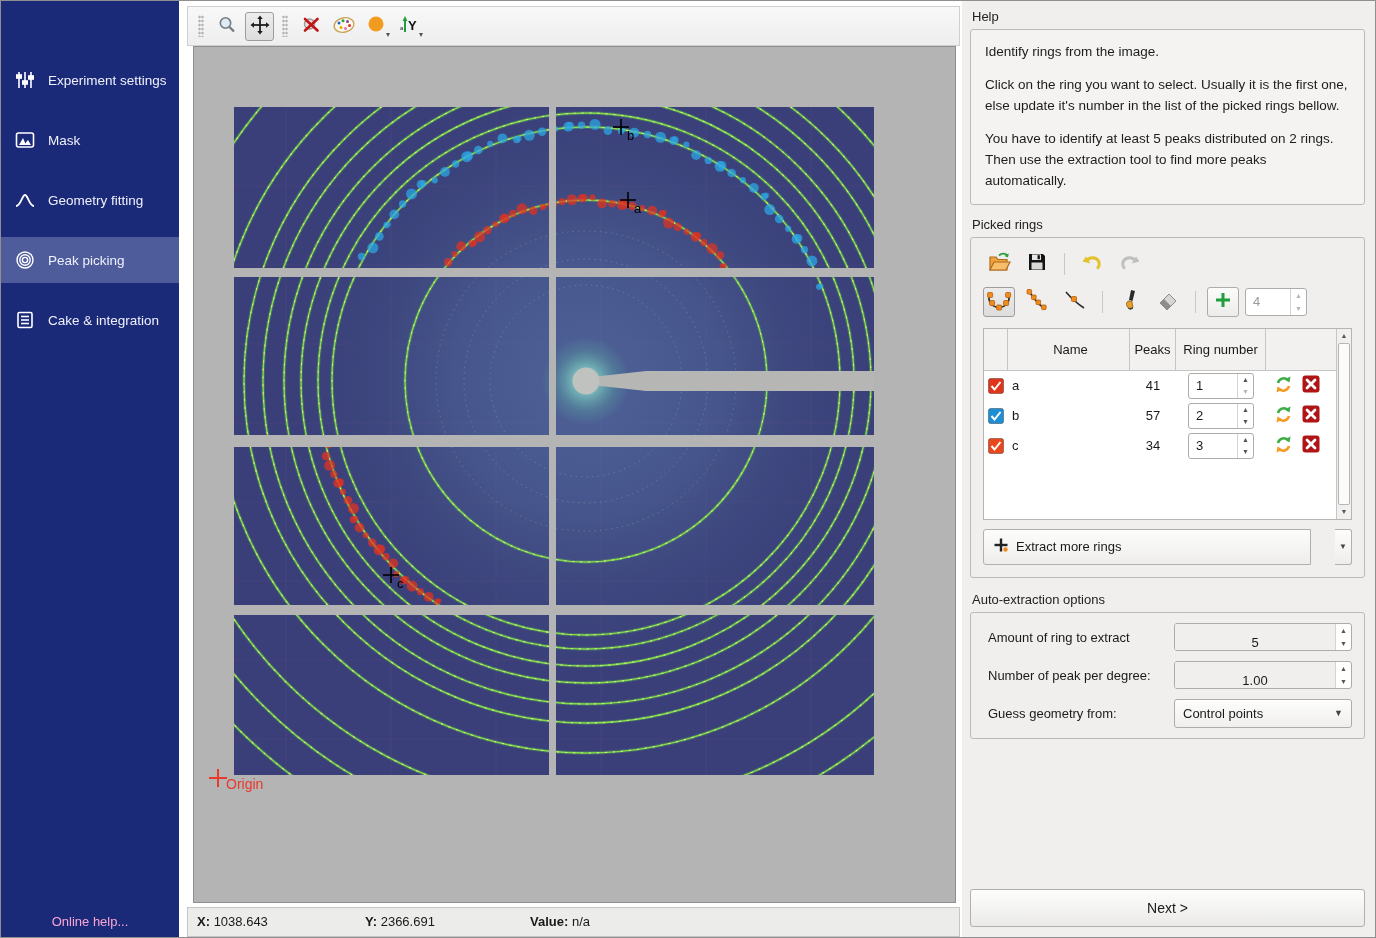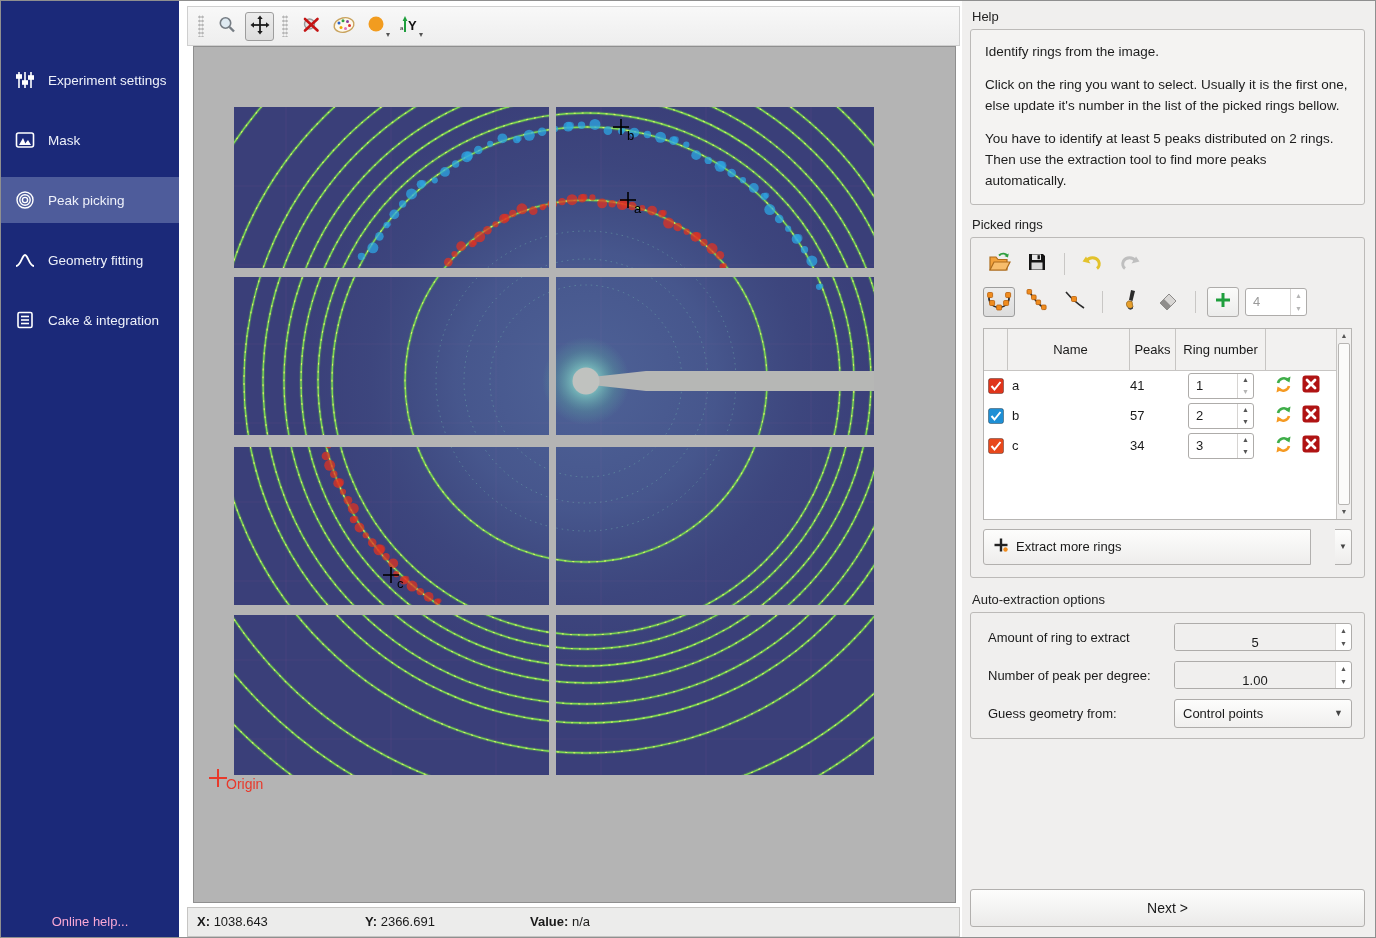--- a/index.html
+++ b/index.html
@@ -60,21 +60,21 @@
   .spin.disabled .arrows div { color:#b5b5b5; }
 
   .ptable { margin-top:10px; height:192px; border:1px solid #b7b5b3; background:#fff; display:flex; }
   .ptable-main { flex:1; display:flex; flex-direction:column; min-width:0; }
   .thead { display:flex; height:42px; background:#f2f1f0; border-bottom:1px solid #c7c5c3; align-items:stretch; font-size:13px; }
   .thead > div { display:flex; align-items:center; justify-content:center; border-right:1px solid #c7c5c3; }
   .thead > div:last-child { border-right:none; }
   .trow { display:flex; height:30px; align-items:center; }
   .c-sw { width:24px; flex:0 0 24px; display:flex; align-items:center; justify-content:center; }
   .c-name { width:122px; flex:0 0 122px; padding-left:4px; }
-  .c-peaks { width:46px; flex:0 0 46px; text-align:left; }
+  .c-peaks { width:46px; flex:0 0 46px; text-align:center; }
   .c-ring { width:90px; flex:0 0 90px; display:flex; align-items:center; justify-content:center; }
   .c-act { flex:1; display:flex; align-items:center; gap:9px; padding-left:8px; }
   .c-ring .spin { width:66px; height:26px; }
   .vscroll { width:15px; flex:0 0 15px; border-left:1px solid #c7c5c3; background:#f1f0ef; display:flex; flex-direction:column; }
   .vscroll .arr { height:14px; display:flex; align-items:center; justify-content:center; font-size:7px; color:#555; }
   .vscroll .thumb { flex:1; margin:0 1px; background:#fbfbfa; border:1px solid #b7b5b3; border-radius:2px; }
 
   .extract-row { margin-top:9px; display:flex; height:36px;gap:24px; }
   .extract-btn { flex:1; background:linear-gradient(#fdfdfc,#eeedec); border:1px solid #b2b0ae; border-radius:3px 0 0 3px; display:flex; align-items:center; padding-left:9px; gap:7px; cursor:pointer; }
   .extract-dd { width:17px; border:1px solid #b2b0ae; border-left:none; border-radius:0 3px 3px 0; background:linear-gradient(#fdfdfc,#eeedec); display:flex; align-items:center; justify-content:center; font-size:8px; color:#444; cursor:pointer; }
@@ -119,40 +119,40 @@
         <span class="nav-icon">
           <svg width="20" height="20" viewBox="0 0 20 20">
               <rect x="1.5" y="3" width="17" height="14" rx="2" fill="none" stroke="#fff" stroke-width="1.6"></rect>
               <path d="M4,15 L8,8 L11,15 Z" fill="#fff"></path>
               <path d="M9,15 L13,10 L16,15 Z" fill="#fff"></path>
             </svg>
         </span>
         <span>Mask</span>
       </div>
 
+      <div class="nav-item">
+        <span class="nav-icon">
+          <svg width="20" height="20" viewBox="0 0 20 20">
+              <path d="M1,16 C6,16 7,5 10,5 C13,5 14,16 19,16" fill="none" stroke="#fff" stroke-width="1.8"></path>
+            </svg>
+        </span>
+        <span>Geometry fitting</span>
+      </div>
+
       <div class="nav-item selected">
         <span class="nav-icon">
           <svg width="20" height="20" viewBox="0 0 20 20">
               <g fill="none" stroke="#fff">
                 <circle cx="10" cy="10" r="8" stroke-width="1.4"></circle>
                 <circle cx="10" cy="10" r="5.2" stroke-width="1.4"></circle>
                 <circle cx="10" cy="10" r="2.6" stroke-width="1.4"></circle>
               </g>
             </svg>
         </span>
         <span>Peak picking</span>
-      </div>
-
-      <div class="nav-item">
-        <span class="nav-icon">
-          <svg width="20" height="20" viewBox="0 0 20 20">
-              <path d="M1,16 C6,16 7,5 10,5 C13,5 14,16 19,16" fill="none" stroke="#fff" stroke-width="1.8"></path>
-            </svg>
-        </span>
-        <span>Geometry fitting</span>
       </div>
 
       <div class="nav-item">
         <span class="nav-icon">
           <svg width="20" height="20" viewBox="0 0 20 20">
               <rect x="3" y="2.5" width="14" height="15" rx="1.5" fill="none" stroke="#fff" stroke-width="1.6"></rect>
               <line x1="6" y1="6.5" x2="14" y2="6.5" stroke="#fff" stroke-width="1.6"></line>
               <line x1="6" y1="10" x2="14" y2="10" stroke="#fff" stroke-width="1.6"></line>
               <line x1="6" y1="13.5" x2="14" y2="13.5" stroke="#fff" stroke-width="1.6"></line>
             </svg>

